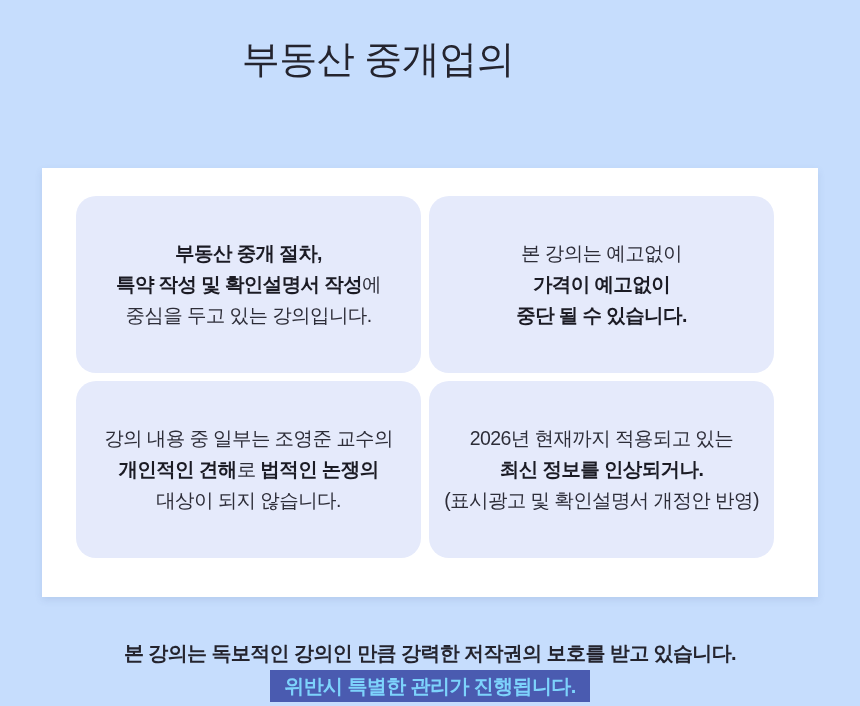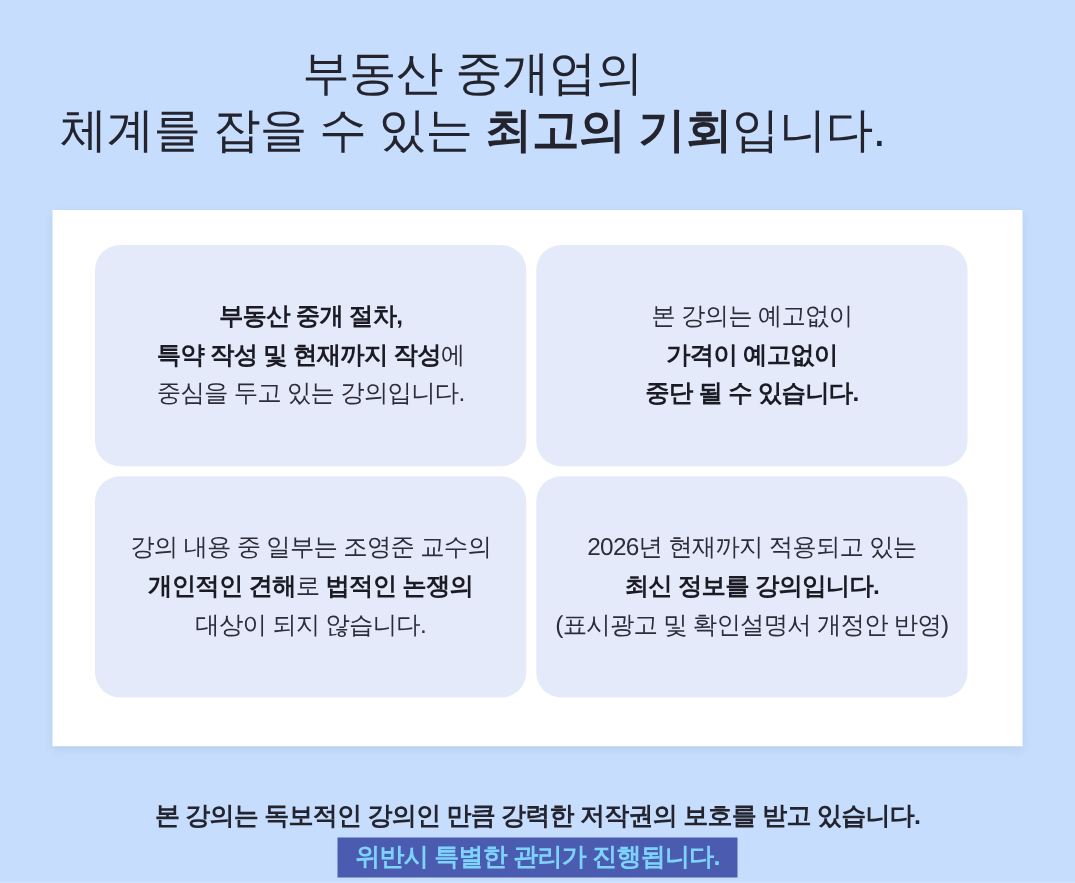--- a/index.html
+++ b/index.html
@@ -137,30 +137,29 @@
     white-space: nowrap;
   }
 </style>
 </head>
 <body>
 
 <div class="poster">
 
   <div class="headline">
     <span class="line">부동산 중개업의</span>
-    <span class="line"><span>체계를 잡을 수 있는 </span><span class="strong">최고의 기회</span><span>입니다.</span></span>
   </div>
 
   <div class="panel">
     <div class="card-grid">
 
       <div class="card">
         <p>
           <span class="ln"><b>부동산 중개 절차,</b></span>
-          <span class="ln"><b>특약 작성 및 현재까지 작성</b><span>에</span></span>
+          <span class="ln"><b>특약 작성 및 확인설명서 작성</b><span>에</span></span>
           <span class="ln">중심을 두고 있는 강의입니다.</span>
         </p>
       </div>
 
       <div class="card">
         <p>
           <span class="ln">본 강의는 예고없이</span>
           <span class="ln"><b>가격이 예고없이</b></span>
           <span class="ln"><b>중단 될 수 있습니다.</b></span>
         </p>
@@ -170,21 +169,21 @@
         <p>
           <span class="ln">강의 내용 중 일부는 조영준 교수의</span>
           <span class="ln"><b>개인적인 견해</b><span>로 </span><b>법적인 논쟁의</b></span>
           <span class="ln">대상이 되지 않습니다.</span>
         </p>
       </div>
 
       <div class="card">
         <p>
           <span class="ln">2026년 현재까지 적용되고 있는</span>
-          <span class="ln"><b>최신 정보를 강의입니다.</b></span>
+          <span class="ln"><b>최신 정보를 인상되거나.</b></span>
           <span class="ln">(표시광고 및 확인설명서 개정안 반영)</span>
         </p>
       </div>
 
     </div>
   </div>
 
   <div class="footer">
     <span class="footer-line1">본 강의는 독보적인 강의인 만큼 강력한 저작권의 보호를 받고 있습니다.</span>
     <span class="footer-highlight-wrap">

